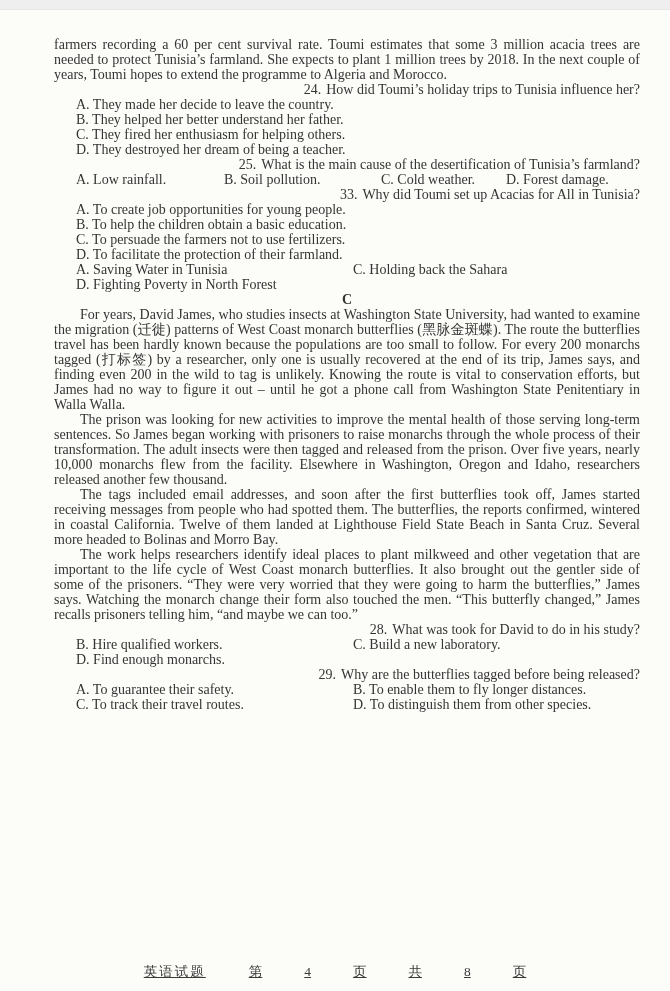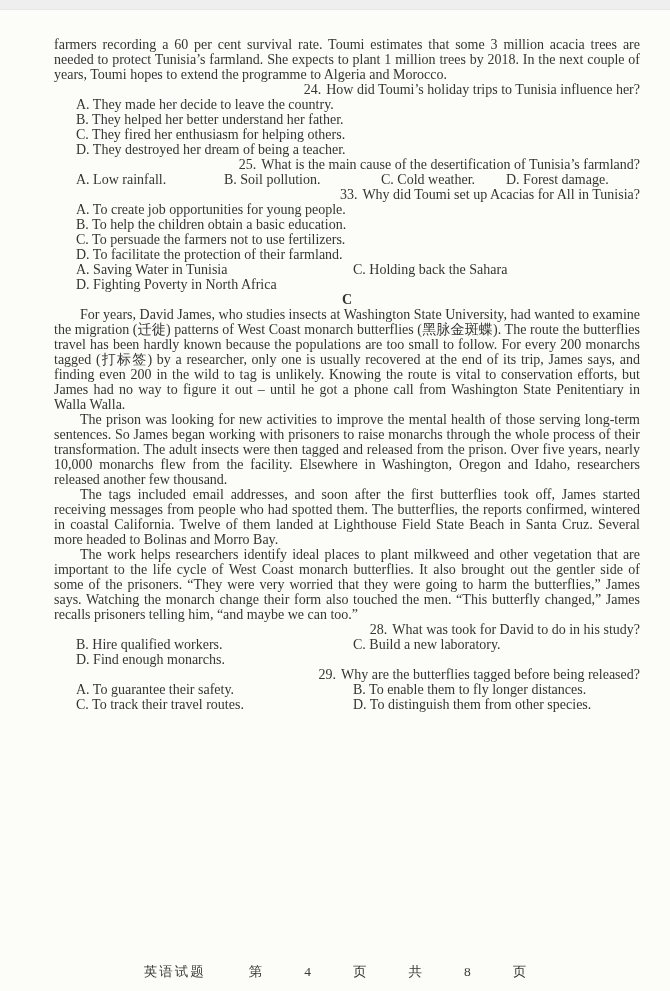--- a/index.html
+++ b/index.html
@@ -54,21 +54,21 @@
   }
   .footer {
     position: absolute;
     left: 0;
     bottom: 10px;
     width: 100%;
     text-align: center;
     font-size: 13.5px;
     color: #3a3a3a;
   }
-  .footer .seg { margin: 0 21px; }
+  .footer .seg { margin: 0 21px; text-decoration: underline; }
   .footer .title { margin-right: 22px; letter-spacing: 2px; }
 </style>
 </head>
 <body>
 
 <div class="page">
   <div class="scan-strip"></div>
 
   <main class="content">
 
@@ -97,21 +97,21 @@
       <p class="para opt">A. To create job opportunities for young people.</p>
       <p class="para opt">B. To help the children obtain a basic education.</p>
       <p class="para opt">C. To persuade the farmers not to use fertilizers.</p>
       <p class="para opt">D. To facilitate the protection of their farmland.</p>
     </section>
 
     <section>
       <div class="opt-grid2">
         <span>A. Saving Water in Tunisia</span>
         <span>C. Holding back the Sahara</span>
-        <span>D. Fighting Poverty in North Africa</span>
+        <span>D. Fighting Poverty in North Forest</span>
       </div>
     </section>
 
     <p class="para section-c">C</p>
 
     <p class="para passage">For years, David James, who studies insects at Washington State University, had wanted to examine the migration (迁徙) patterns of West Coast monarch butterflies (黑脉金斑蝶). The route the butterflies travel has been hardly known because the populations are too small to follow. For every 200 monarchs tagged (打标签) by a researcher, only one is usually recovered at the end of its trip, James says, and finding even 200 in the wild to tag is unlikely. Knowing the route is vital to conservation efforts, but James had no way to figure it out – until he got a phone call from Washington State Penitentiary in Walla Walla.</p>
     <p class="para passage">The prison was looking for new activities to improve the mental health of those serving long-term sentences. So James began working with prisoners to raise monarchs through the whole process of their transformation. The adult insects were then tagged and released from the prison. Over five years, nearly 10,000 monarchs flew from the facility. Elsewhere in Washington, Oregon and Idaho, researchers released another few thousand.</p>
     <p class="para passage">The tags included email addresses, and soon after the first butterflies took off, James started receiving messages from people who had spotted them. The butterflies, the reports confirmed, wintered in coastal California. Twelve of them landed at Lighthouse Field State Beach in Santa Cruz. Several more headed to Bolinas and Morro Bay.</p>
     <p class="para passage">The work helps researchers identify ideal places to plant milkweed and other vegetation that are important to the life cycle of West Coast monarch butterflies. It also brought out the gentler side of some of the prisoners. “They were very worried that they were going to harm the butterflies,” James says. Watching the monarch change their form also touched the men. “This butterfly changed,” James recalls prisoners telling him, “and maybe we can too.”</p>
 

